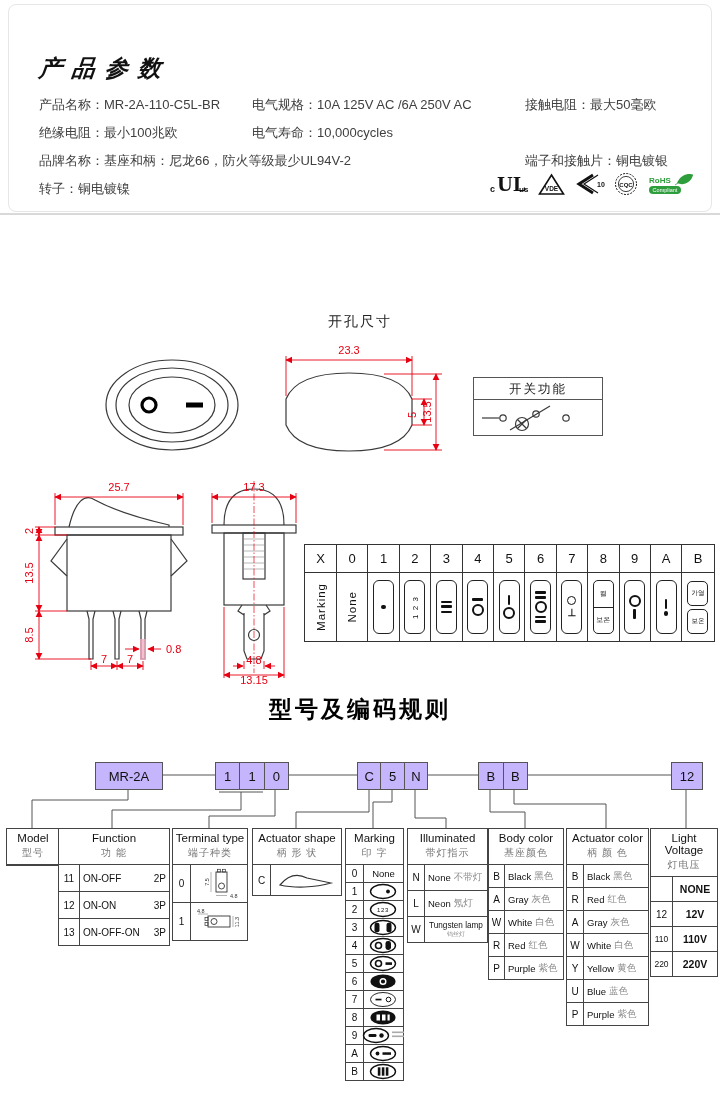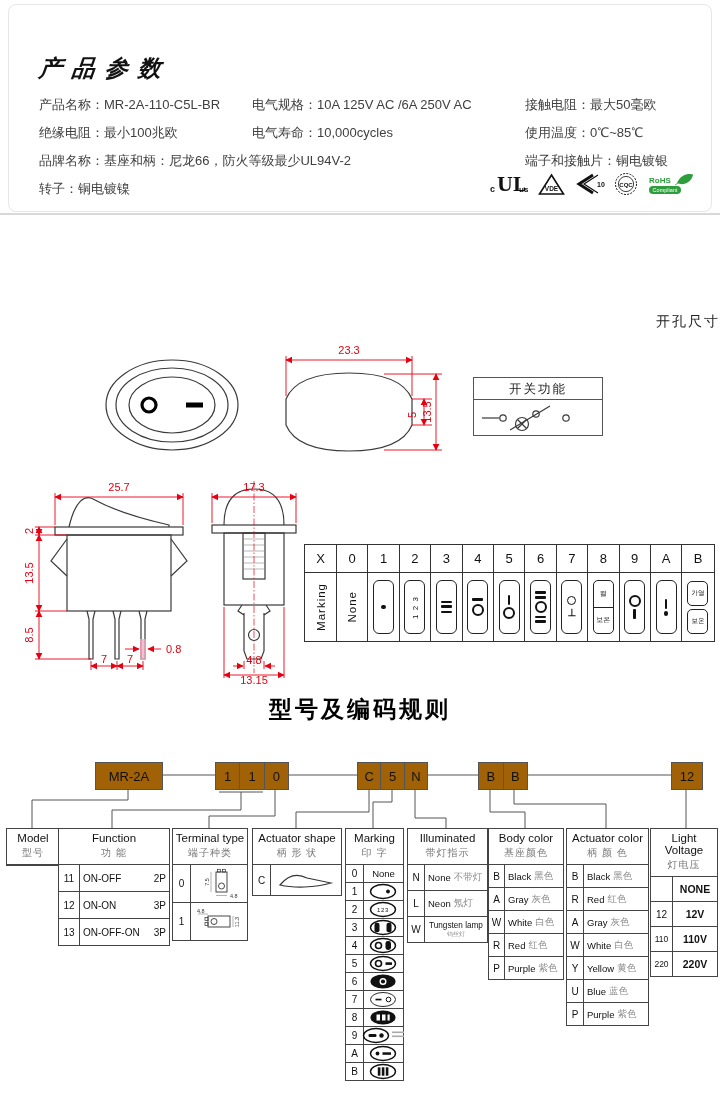--- a/index.html
+++ b/index.html
@@ -15,21 +15,21 @@
   .follow .heart{font-size:12px;line-height:1;}
   .brush{position:absolute;left:30px;top:48px;font-family:"DejaVu Serif",serif;font-style:italic;font-weight:bold;font-size:23px;letter-spacing:10px;color:#111;transform:skewX(-6deg);}
   #params{position:absolute;left:30px;top:86px;width:655px;display:grid;grid-template-columns:213px 273px 1fr;grid-auto-rows:28px;font-size:13px;color:#404040;align-items:center;}
   #params .pv{white-space:nowrap;overflow:visible;}
   #certs{position:absolute;right:16px;bottom:14px;display:flex;align-items:center;gap:9px;}
   .cert{display:flex;align-items:center;}
 
   .divider{position:absolute;left:0;top:213px;width:720px;height:2px;background:#d9d9d9;}
 
   .h-title{position:absolute;left:0;width:720px;text-align:center;font-size:23px;font-weight:bold;color:#000;letter-spacing:3px;}
-  .fig-label{position:absolute;left:0;width:720px;text-align:right;top:313px;font-size:14px;font-family:"DejaVu Serif",serif;color:#222;letter-spacing:2px;}
+  .fig-label{position:absolute;left:0;width:720px;text-align:center;top:313px;font-size:14px;font-family:"DejaVu Serif",serif;color:#222;letter-spacing:2px;}
 
   svg{overflow:visible;}
   .blk{stroke:#3a3a3a;fill:none;stroke-width:1.2;}
   .red{stroke:#e60012;stroke-width:0.9;fill:none;}
   .rtx{fill:#e60012;font-size:11px;font-family:"Liberation Sans",sans-serif;}
 
   .func-box{position:absolute;left:473px;top:377px;width:128px;height:57px;border:1px solid #555;background:#fff;}
   .func-title{height:21px;line-height:21px;text-align:center;font-size:12.5px;font-family:"DejaVu Serif",serif;color:#222;border-bottom:1px solid #555;letter-spacing:2px;}
 
   
@@ -48,21 +48,21 @@
   .g-dot{width:4.5px;height:4.5px;background:#111;border-radius:50%;}
   .g-tee{font-size:10px;font-weight:bold;color:#111;line-height:1;}
   .g-digits{transform:rotate(-90deg);font-size:8px;color:#111;white-space:nowrap;letter-spacing:1px;}
   .krbox{width:19px;height:52px;border:1.5px solid #222;border-radius:5px;display:flex;flex-direction:column;background:#fff;}
   .krbox span{flex:1;display:flex;align-items:center;justify-content:center;font-size:7px;color:#111;}
   .krbox span + span{border-top:1px solid #222;}
   .krtwo{display:flex;flex-direction:column;gap:3px;}
   .krtwo span{width:19px;height:23px;border:1.5px solid #222;border-radius:5px;display:flex;align-items:center;justify-content:center;font-size:6.5px;color:#111;background:#fff;}
 
   
-  .cbox{position:absolute;border:1px solid #555;background:#a16207;height:26px;display:flex;}
+  .cbox{position:absolute;border:1px solid #555;background:#c4b5fd;height:26px;display:flex;}
   .cbox span{flex:1;display:flex;align-items:center;justify-content:center;font-size:13px;color:#111;border-right:1px solid #555;}
   .cbox span:last-child{border-right:none;}
 
   
   .stbl{position:absolute;border:1.2px solid #444;background:#fff;font-size:10px;}
   .stbl .th{border-bottom:1px solid #444;text-align:center;padding:3px 1px 4px;}
   .stbl .th .en{font-size:11.5px;color:#111;}
   .stbl .th .cn{font-size:10px;color:#777;margin-top:2px;letter-spacing:1px;}
   .srow{display:flex;border-bottom:1px solid #444;align-items:stretch;justify-content:space-between;}
   .srow:last-child{border-bottom:none;}
@@ -79,21 +79,20 @@
 <div class="page">
 
   <div class="card">
     <div class="brush">产品参数</div>
     <div id="params">
         <div class="pv"><span>产品名称：</span><span>MR-2A-110-C5L-BR</span></div>
         <div class="pv"><span>电气规格：</span><span>10A  125V  AC /6A 250V  AC</span></div>
         <div class="pv"><span>接触电阻：</span><span>最大50毫欧</span></div>
         <div class="pv"><span>绝缘电阻：</span><span>最小100兆欧</span></div>
         <div class="pv"><span>电气寿命：</span><span>10,000cycles</span></div>
-        <div class="pv"><span>使用温度：</span><span>0℃~85℃</span></div>
         <div class="pv" style="grid-column: span 2;"><span>品牌名称：</span><span>基座和柄：尼龙66，防火等级最少UL94V-2</span></div>
         <div class="pv"><span>端子和接触片：</span><span>铜电镀银</span></div>
         <div class="pv"><span>转子：</span><span>铜电镀镍</span></div>
       </div>
     <div id="certs">
         <div class="cert">
           <svg width="40" height="24" viewBox="0 0 40 24">
             <text x="1" y="20" font-size="9" font-weight="bold" fill="#111">c</text>
             <text x="8" y="19" font-size="18" font-weight="bold" font-family="DejaVu Serif,serif" fill="#111">UL</text>
             <text x="30" y="20" font-size="8" font-weight="bold" fill="#111">us</text>

